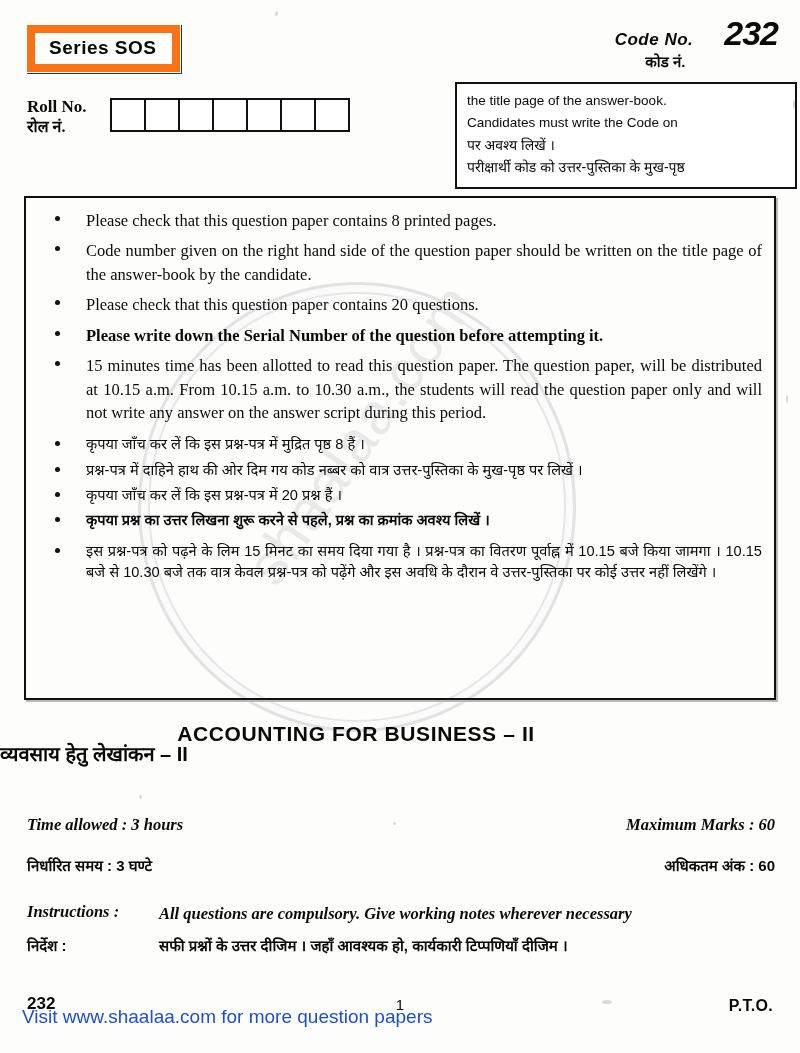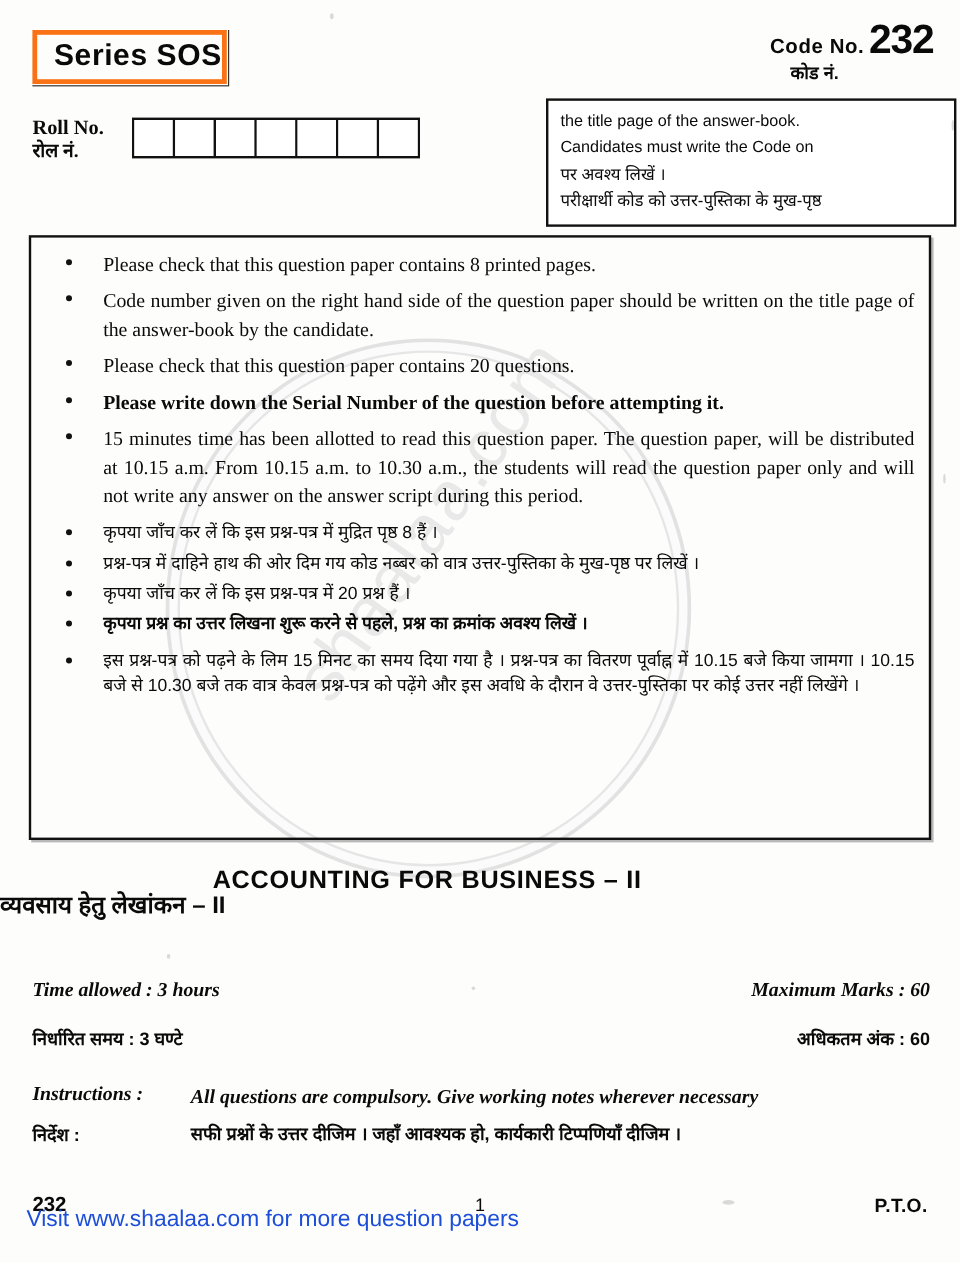--- a/index.html
+++ b/index.html
@@ -47,26 +47,26 @@
     pointer-events: none;
     z-index: 5;
     white-space: nowrap;
   }
 
   
   .series-box {
     position: absolute;
     left: 27px;
     top: 25px;
-    padding: 5px 0 7px 14px;
-    border: 4px solid #f97316;
+    padding: 5px 16px 7px 14px;
+    border: 8px solid #f97316;
     box-shadow: 0 0 0 1px #fff, 1px 1px 0 1px #333;
     font-family: "Liberation Sans", sans-serif;
     font-weight: bold;
-    font-size: 25px;
+    font-size: 19px;
     letter-spacing: 0.5px;
     line-height: 1;
   }
 
   .roll-label {
     position: absolute;
     left: 27px;
     top: 96px;
     font-family: "Liberation Serif", serif;
     font-size: 17px;
@@ -94,21 +94,22 @@
     position: absolute;
     right: 22px;
     top: 18px;
     text-align: right;
     font-family: "Liberation Sans", sans-serif;
   }
   .code-line1 {
     display: flex;
     align-items: baseline;
     justify-content: flex-end;
-    gap: 4px;
+    gap: 31px;
+    font-style: italic;
   }
   .code-no {
     font-size: 17px;
     font-weight: bold;
     letter-spacing: 0.5px;
   }
   .code-val {
     font-size: 34px;
     font-weight: bold;
     letter-spacing: -1px;

